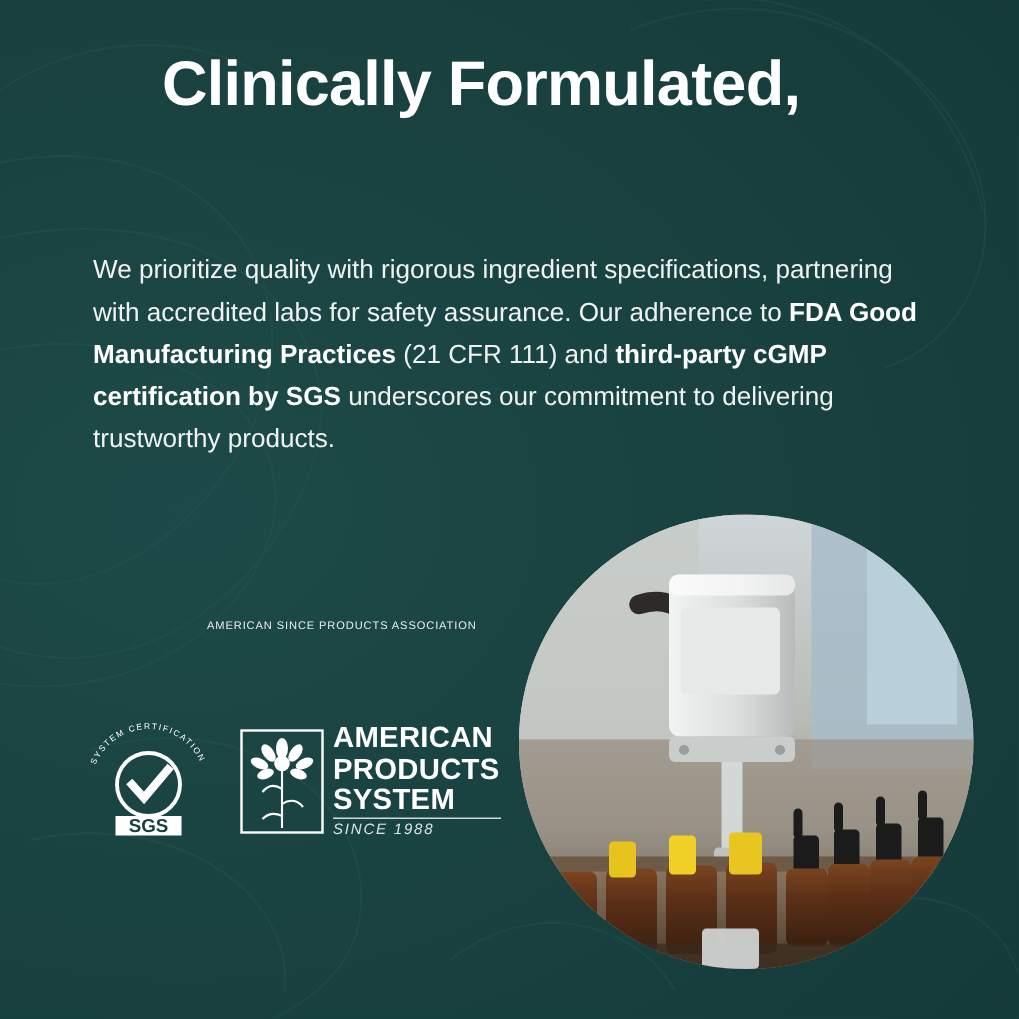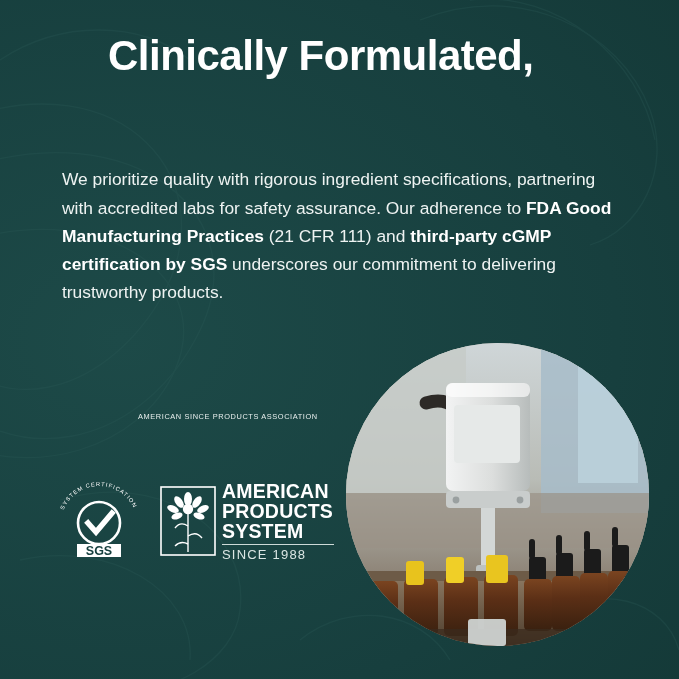--- a/index.html
+++ b/index.html
@@ -120,24 +120,25 @@
     margin-left: 6px;
     color: #ffffff;
     line-height: 1.04;
   }
   .abc-l1, .abc-l2, .abc-l3 {
     font-size: 19.5px;
     font-weight: bold;
     letter-spacing: 0.2px;
   }
   .abc-since {
-    font-size: 13px;
+    font-size: 10px;
     letter-spacing: 1.2px;
     margin-top: 3px;
     color: #dbe6e4;
+    font-style: italic;
   }
   .abc-rule {
     height: 1px;
     background: #cddad8;
     margin: 2px 0 2px 0;
     width: 112px;
   }
 </style>
 </head>
 <body>

